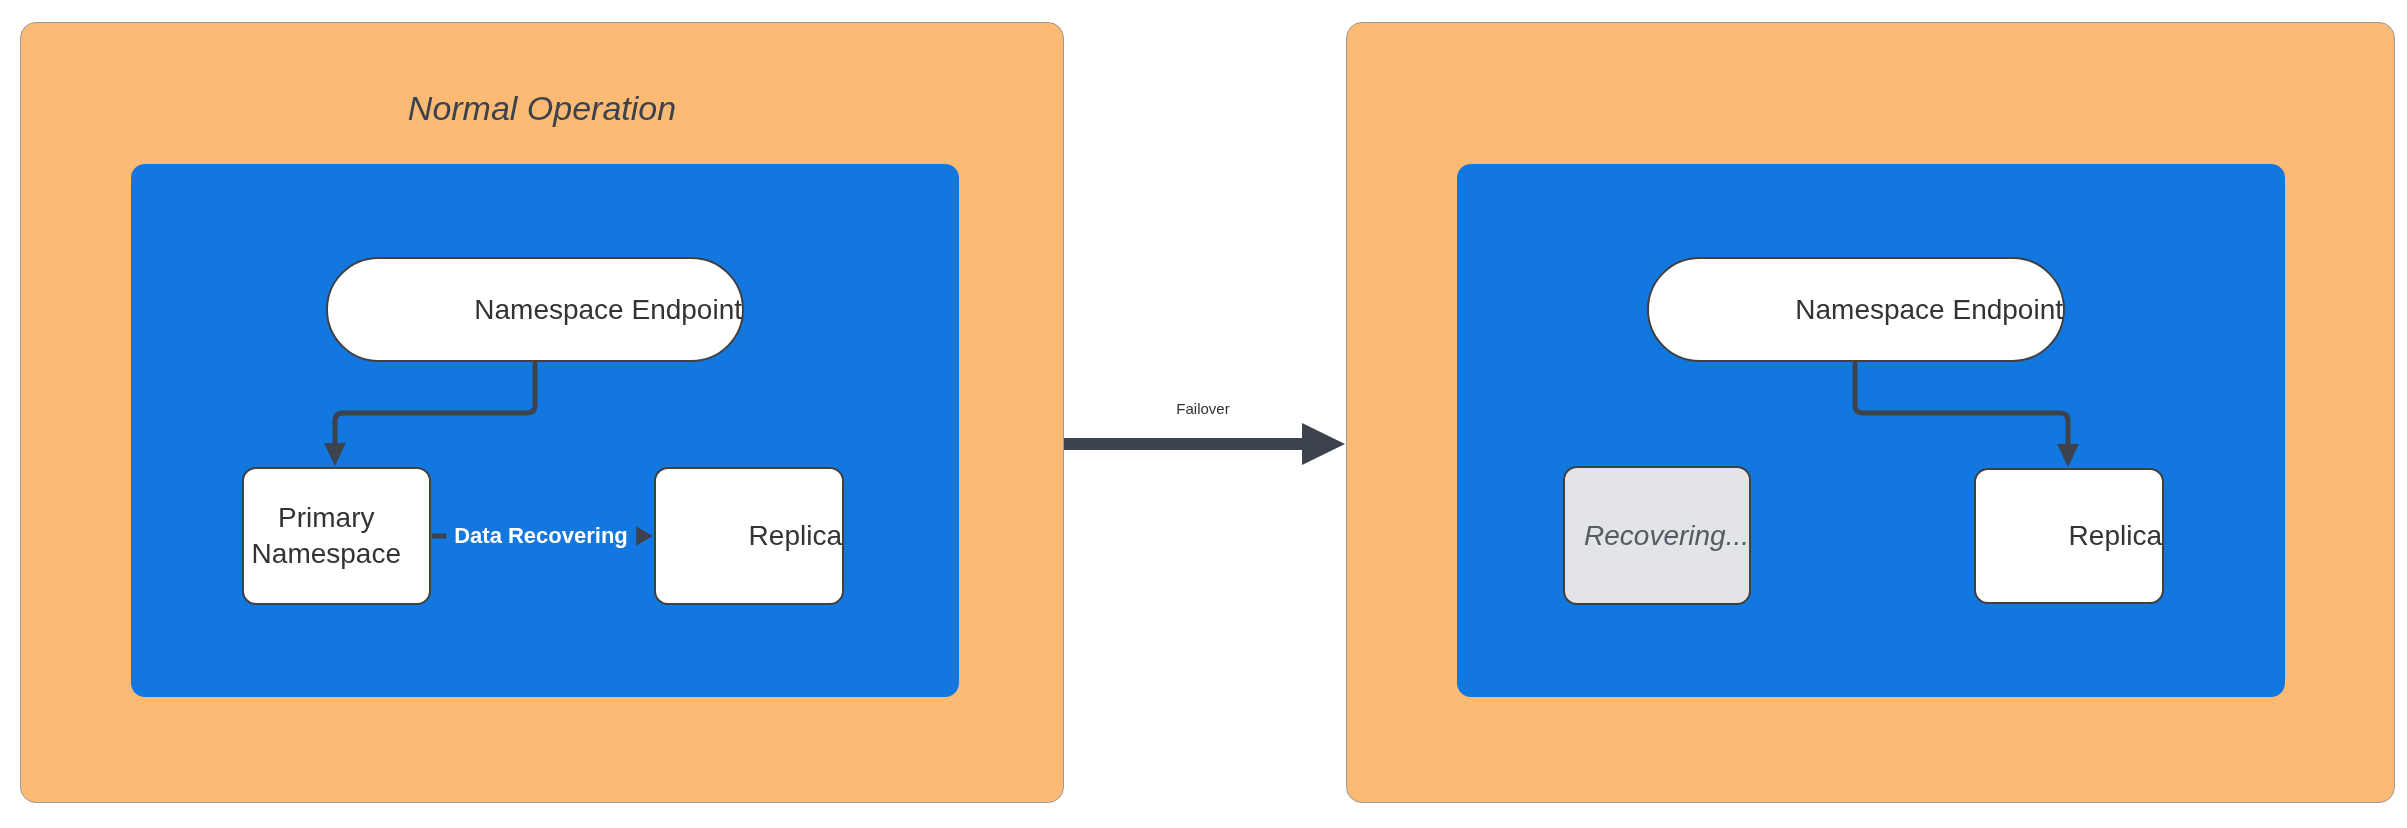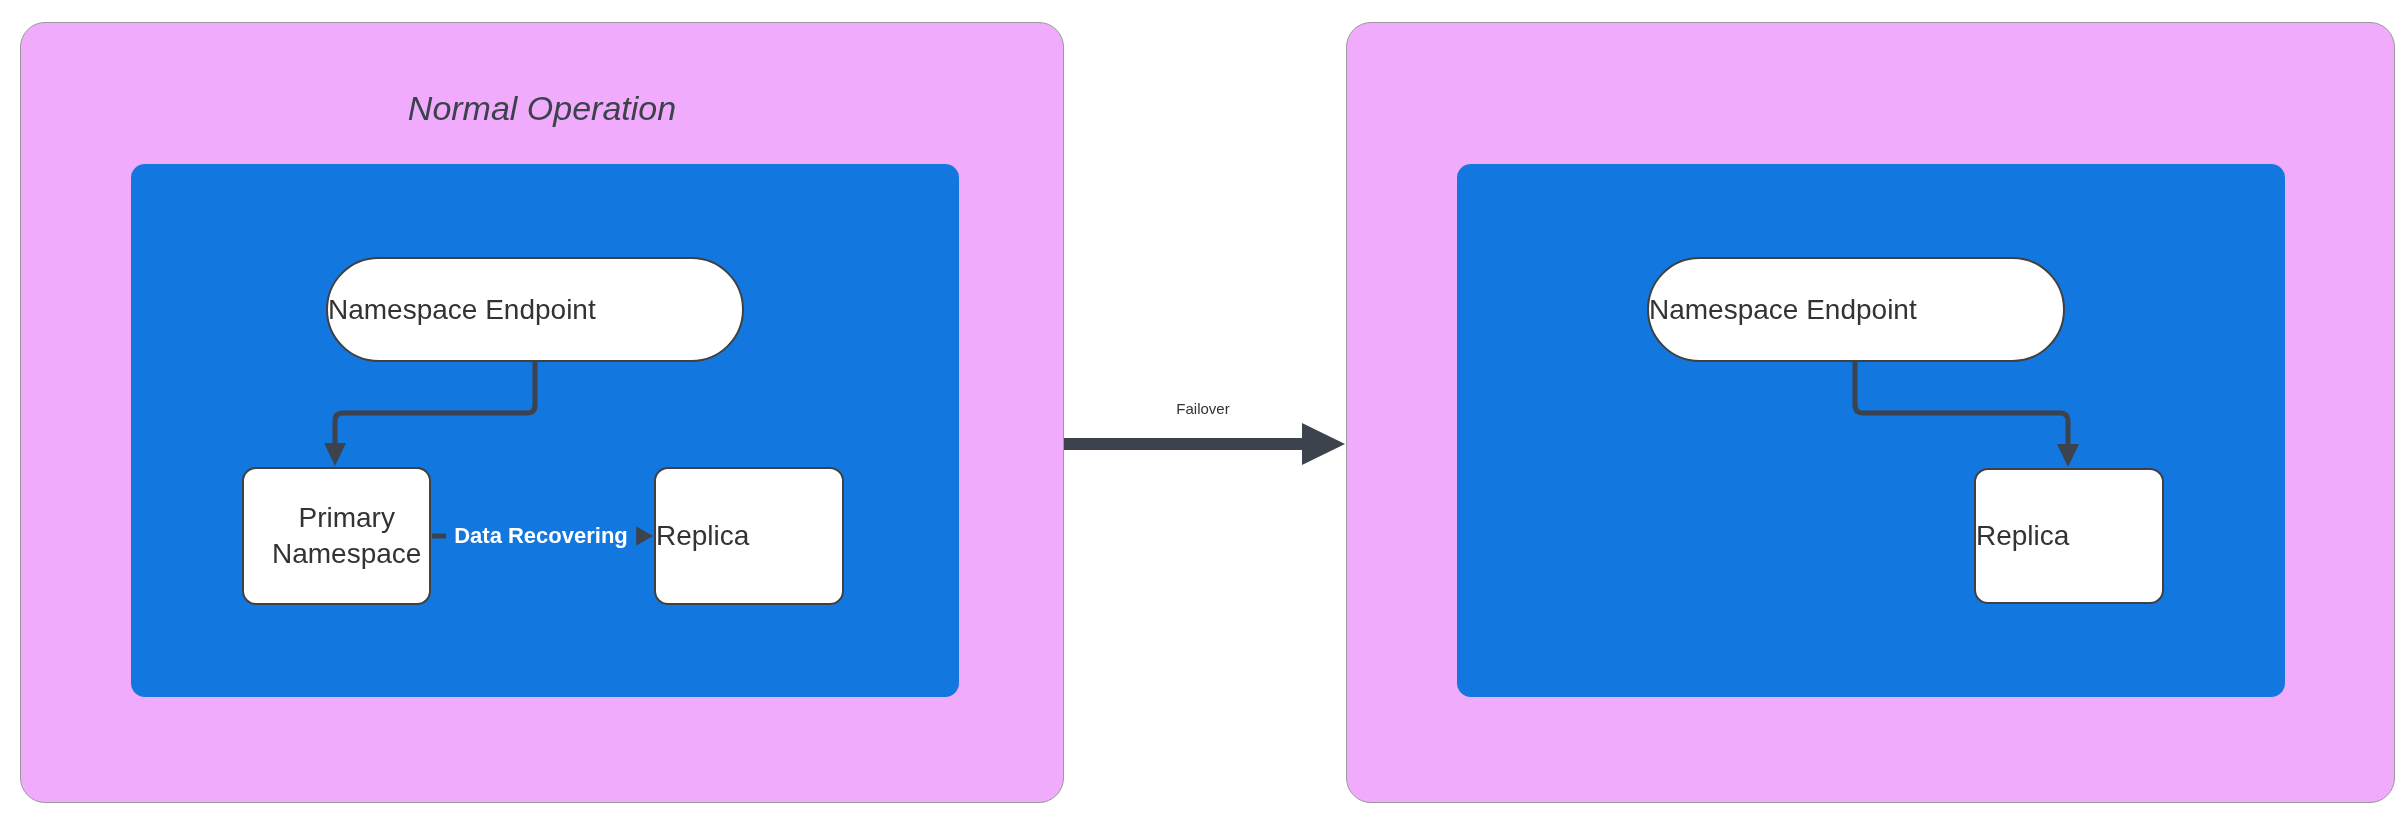--- a/index.html
+++ b/index.html
@@ -15,38 +15,38 @@
     --page_bg:#ffffff;
   }
   html,body{margin:0;padding:0;background:var(--page_bg);}
   .canvas{
     position:relative;width:2407px;height:828px;overflow:hidden;
     background:var(--page_bg);
     font-family:"Liberation Sans","DejaVu Sans",sans-serif;
     color:var(--text_color);
   }
   .panel{
-    position:absolute;background:#f0abfc;
+    position:absolute;background:#fdba74;
     border:1.5px solid var(--panel_border);
-    border-radius:25px;box-sizing:border-box;
+    border-radius:16px;box-sizing:border-box;
   }
   .panel-title{
     position:absolute;top:66px;left:0;right:0;
     text-align:center;font-style:italic;font-size:34px;
     color:var(--title_color);
   }
   .cluster{
     position:absolute;background:var(--cluster_fill);
     border-radius:14px;
   }
   .node{
     position:absolute;background:var(--node_fill);
     border:2px solid var(--node_border);
     border-radius:14px;box-sizing:border-box;
-    display:flex;align-items:center;justify-content:flex-start;
+    display:flex;align-items:center;justify-content:flex-end;
     text-align:center;font-size:28px;line-height:1.28;
     color:var(--text_color);
   }
   .node.stadium{border-radius:60px;}
   .node.recovering{
     background:var(--recovering_fill);
     color:var(--recovering_text);
     font-style:italic;
   }
   .edges{
@@ -88,20 +88,23 @@
   </section>
 
   <section class="panel" style="left:1346px;top:22px;width:1049px;height:781px;">
 
     <div class="cluster" style="left:110px;top:141px;width:828px;height:533px;"></div>
 
     <div class="node stadium" style="left:300px;top:234px;width:418px;height:105px;">
       <span>Namespace Endpoint</span>
     </div>
 
+    <div class="node recovering" style="left:216px;top:443px;width:188px;height:139px;">
+      <span>Recovering...</span>
+    </div>
 
     <div class="node" style="left:627px;top:445px;width:190px;height:136px;">
       <span>Replica</span>
     </div>
   </section>
 
   <svg class="edges" viewBox="0 0 2407 828">
 
     <path d="M535 361 L535 405 Q535 413 527 413 L343 413 Q335 413 335 421 L335 445" fill="none" stroke="var(--edge_color)" stroke-width="5" stroke-linejoin="round"></path>
     <polygon points="324,443 346,443 335,466" fill="var(--edge_color)"></polygon>

